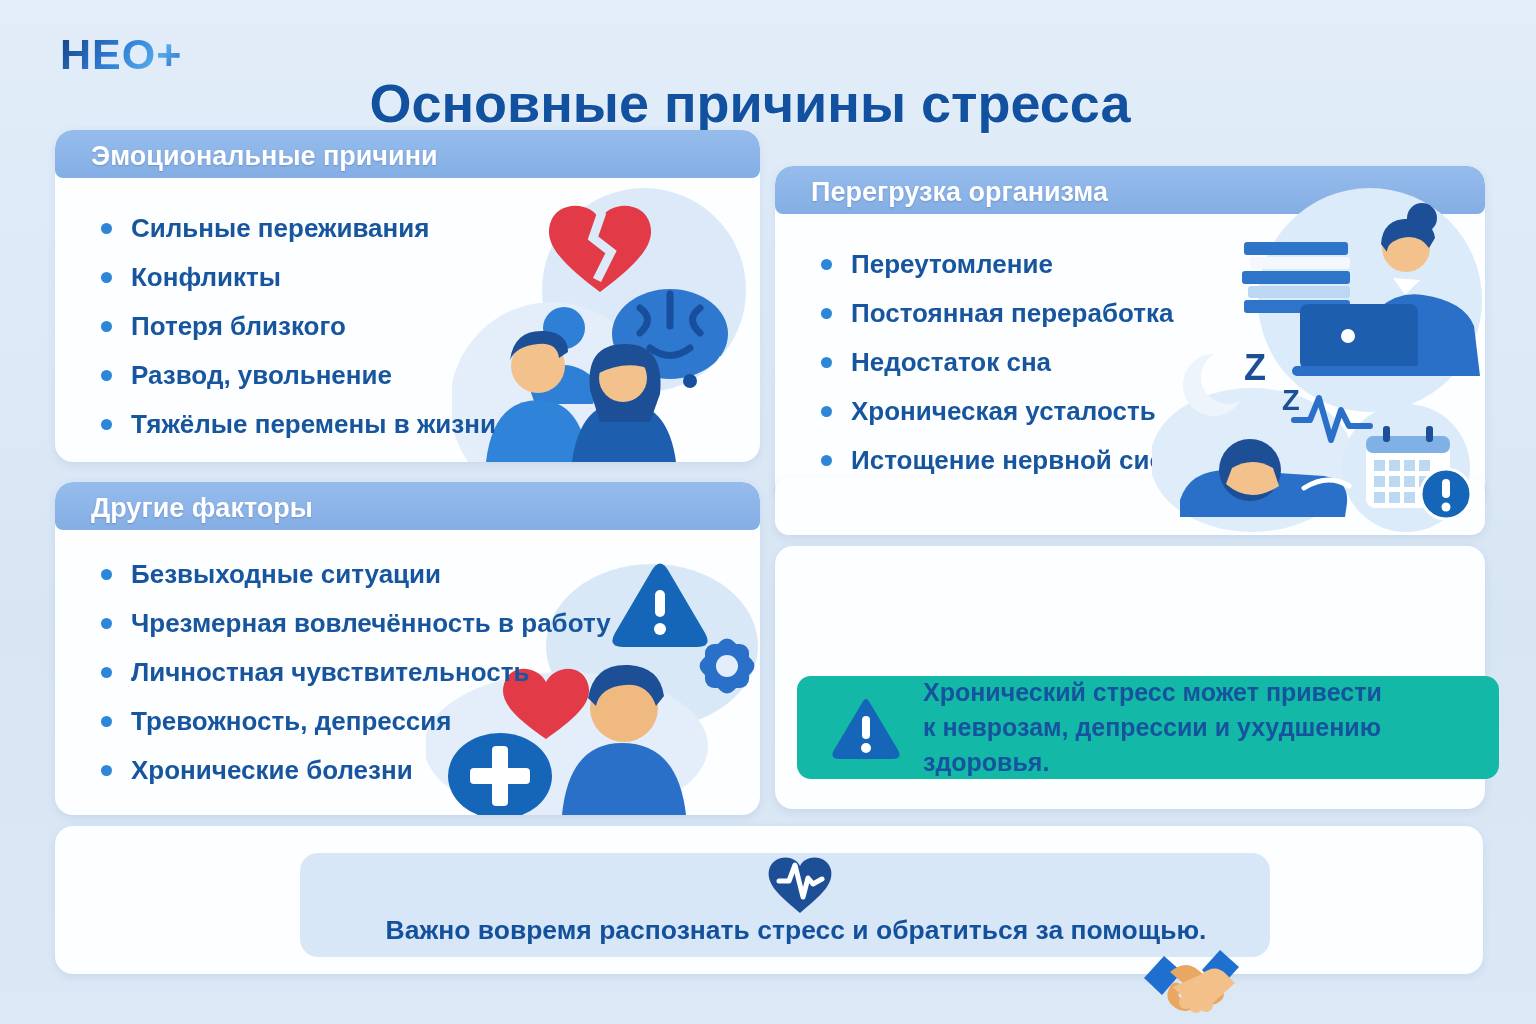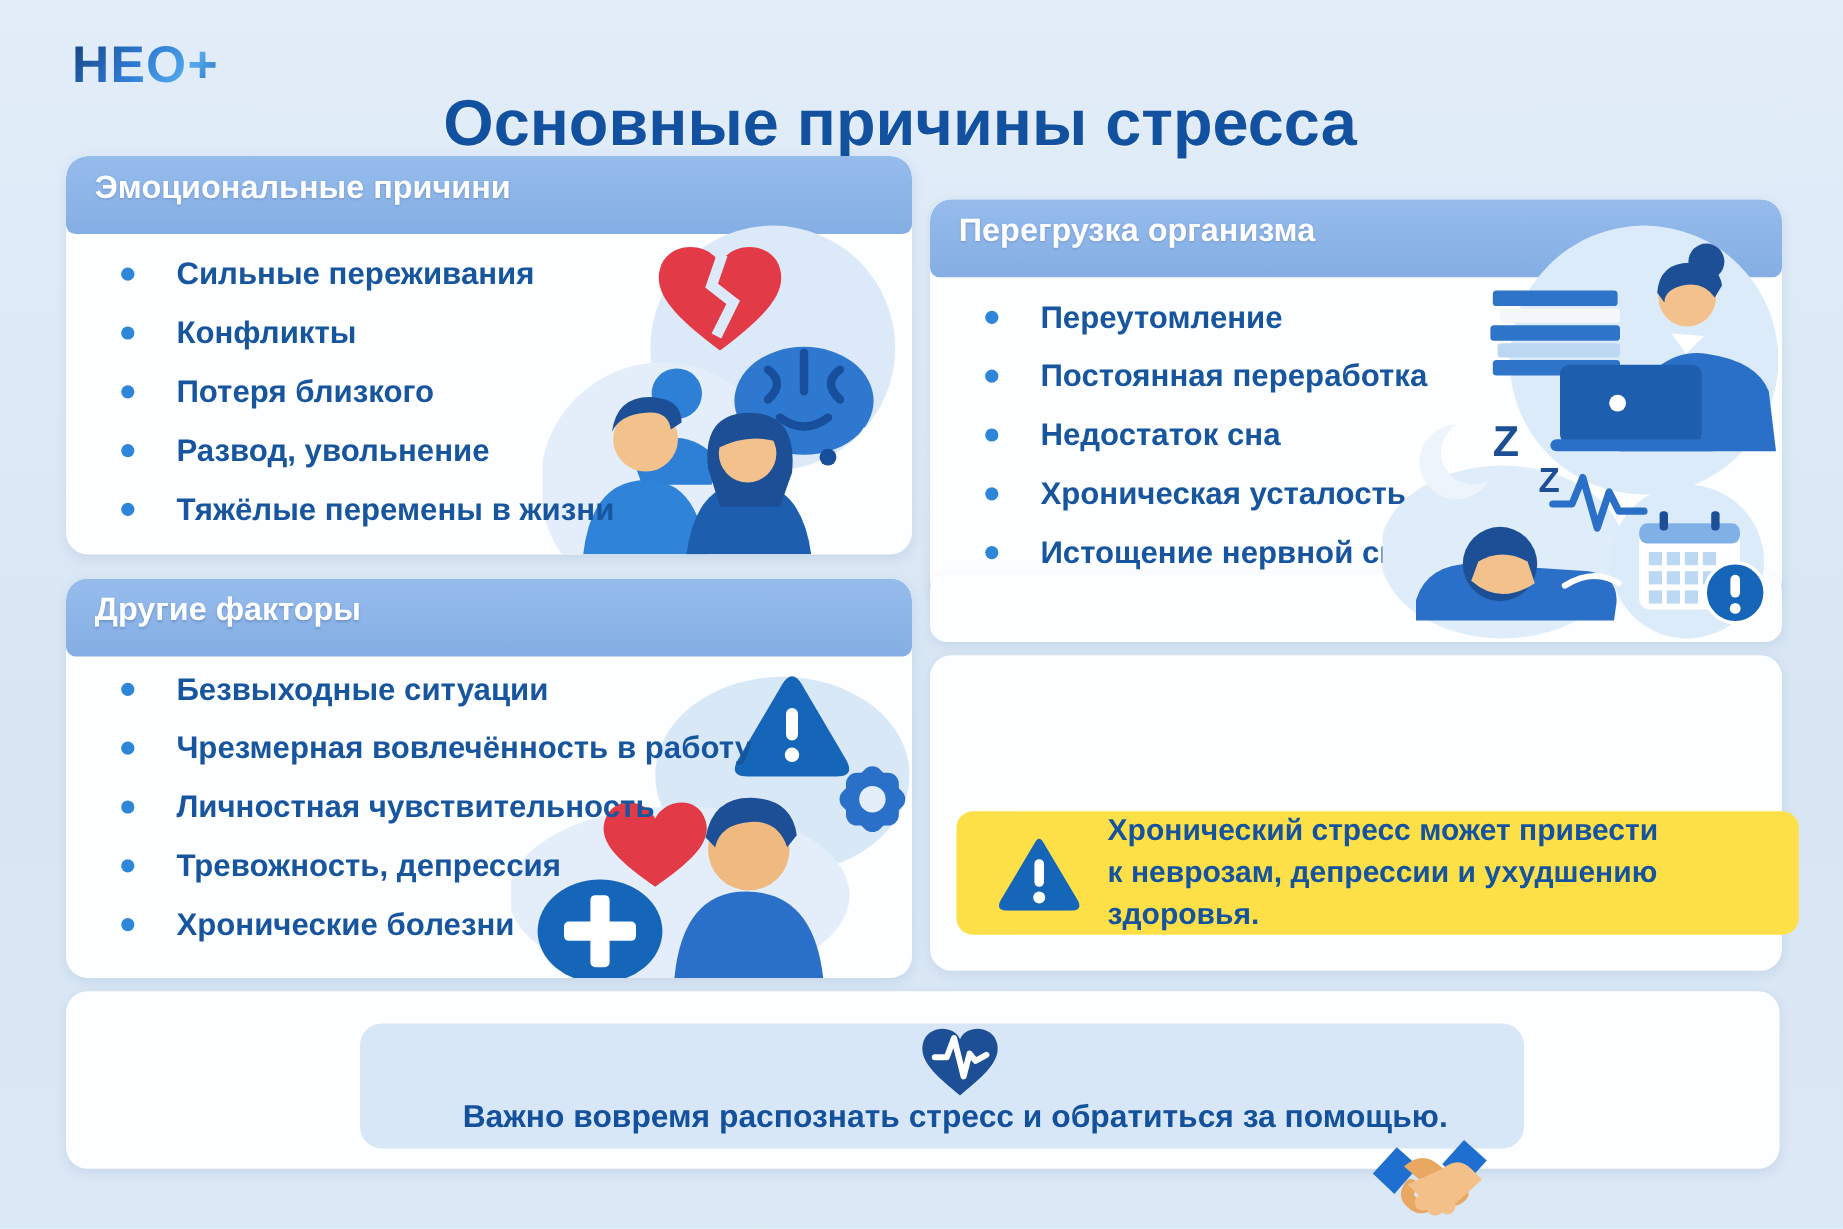--- a/index.html
+++ b/index.html
@@ -22,48 +22,48 @@
     text-align:center; font-size:54px; font-weight:800; color:#12519f;
     text-shadow:0 1px 1px rgba(255,255,255,.6);
     margin-top:40px;
   }
 
   .panel {
     position:absolute; background:#fdfeff; border-radius:18px;
     box-shadow:0 3px 10px rgba(40,80,140,.10); overflow:hidden;
   }
   .panel-header {
-    height:65px; line-height:52px;
+    height:48px; line-height:52px;
     background:linear-gradient(180deg,#96bcec 0%,#84aee4 100%);
     border-radius:18px 18px 8px 8px;
-    color:#fff; font-size:27px; font-weight:700; padding-left:24px;
+    color:#fff; font-size:27px; font-weight:700; padding-left:36px;
     text-shadow:0 1px 2px rgba(60,90,150,.35);
   }
   .panel-a { left:55px; top:130px; width:705px; height:332px; }
   .panel-b { left:55px; top:482px; width:705px; height:333px; }
   .panel-c { left:775px; top:130px; width:710px; height:335px;margin-top:36px; }
   .panel-gap { left:775px; top:478px; width:710px; height:57px; border-radius:14px; overflow:visible; }
   .panel-d { left:775px; top:546px; width:710px; height:263px; overflow:visible; }
   .panel-footer { left:55px; top:826px; width:1428px; height:148px; overflow:visible; }
 
   ul.blist { position:absolute; left:40px; list-style:none; z-index:2; }
   .panel-a ul.blist, .panel-c ul.blist { top:74px; }
   .panel-b ul.blist { top:68px; }
-  ul.blist li { display:flex; align-items:center; height:49px;gap:16px; }
+  ul.blist li { display:flex; align-items:center; height:49px; }
   .dot { width:11px; height:11px; border-radius:50%; background:#2e86d8; margin:0 19px 0 6px; flex:0 0 auto; }
   .btext { font-size:26px; font-weight:700; color:#17569f; white-space:nowrap; }
 
   .illus { position:absolute; }
   .illus-a { right:6px; top:56px; width:302px; height:276px; }
   .illus-b { right:2px; top:78px; width:332px; height:255px; }
   .illus-c { left:1152px; top:186px; width:340px; height:348px; z-index:4; }
 
   .warnbox {
     position:absolute; left:22px; top:130px; width:702px; height:103px;
-    background:#fde047; border-radius:14px; display:flex; align-items:center;
+    background:#14b8a6; border-radius:14px; display:flex; align-items:center;
   }
   .warnbox .wicon { width:70px; height:62px; margin:0 22px 0 34px; flex:0 0 auto; }
   .warntext { font-size:25px; font-weight:700; color:#15539e; line-height:35px; }
 
   .banner {
     position:absolute; left:245px; top:27px; width:970px; height:104px;
     background:#d8e7f7; border-radius:18px; display:flex; align-items:center;flex-direction:column;
   }
   .banner .hicon { width:66px; height:62px; margin-left:30px; flex:0 0 auto; }
   .banner .ftext { font-size:26.5px; font-weight:700; color:#14519c; margin-left:22px; white-space:nowrap; }

